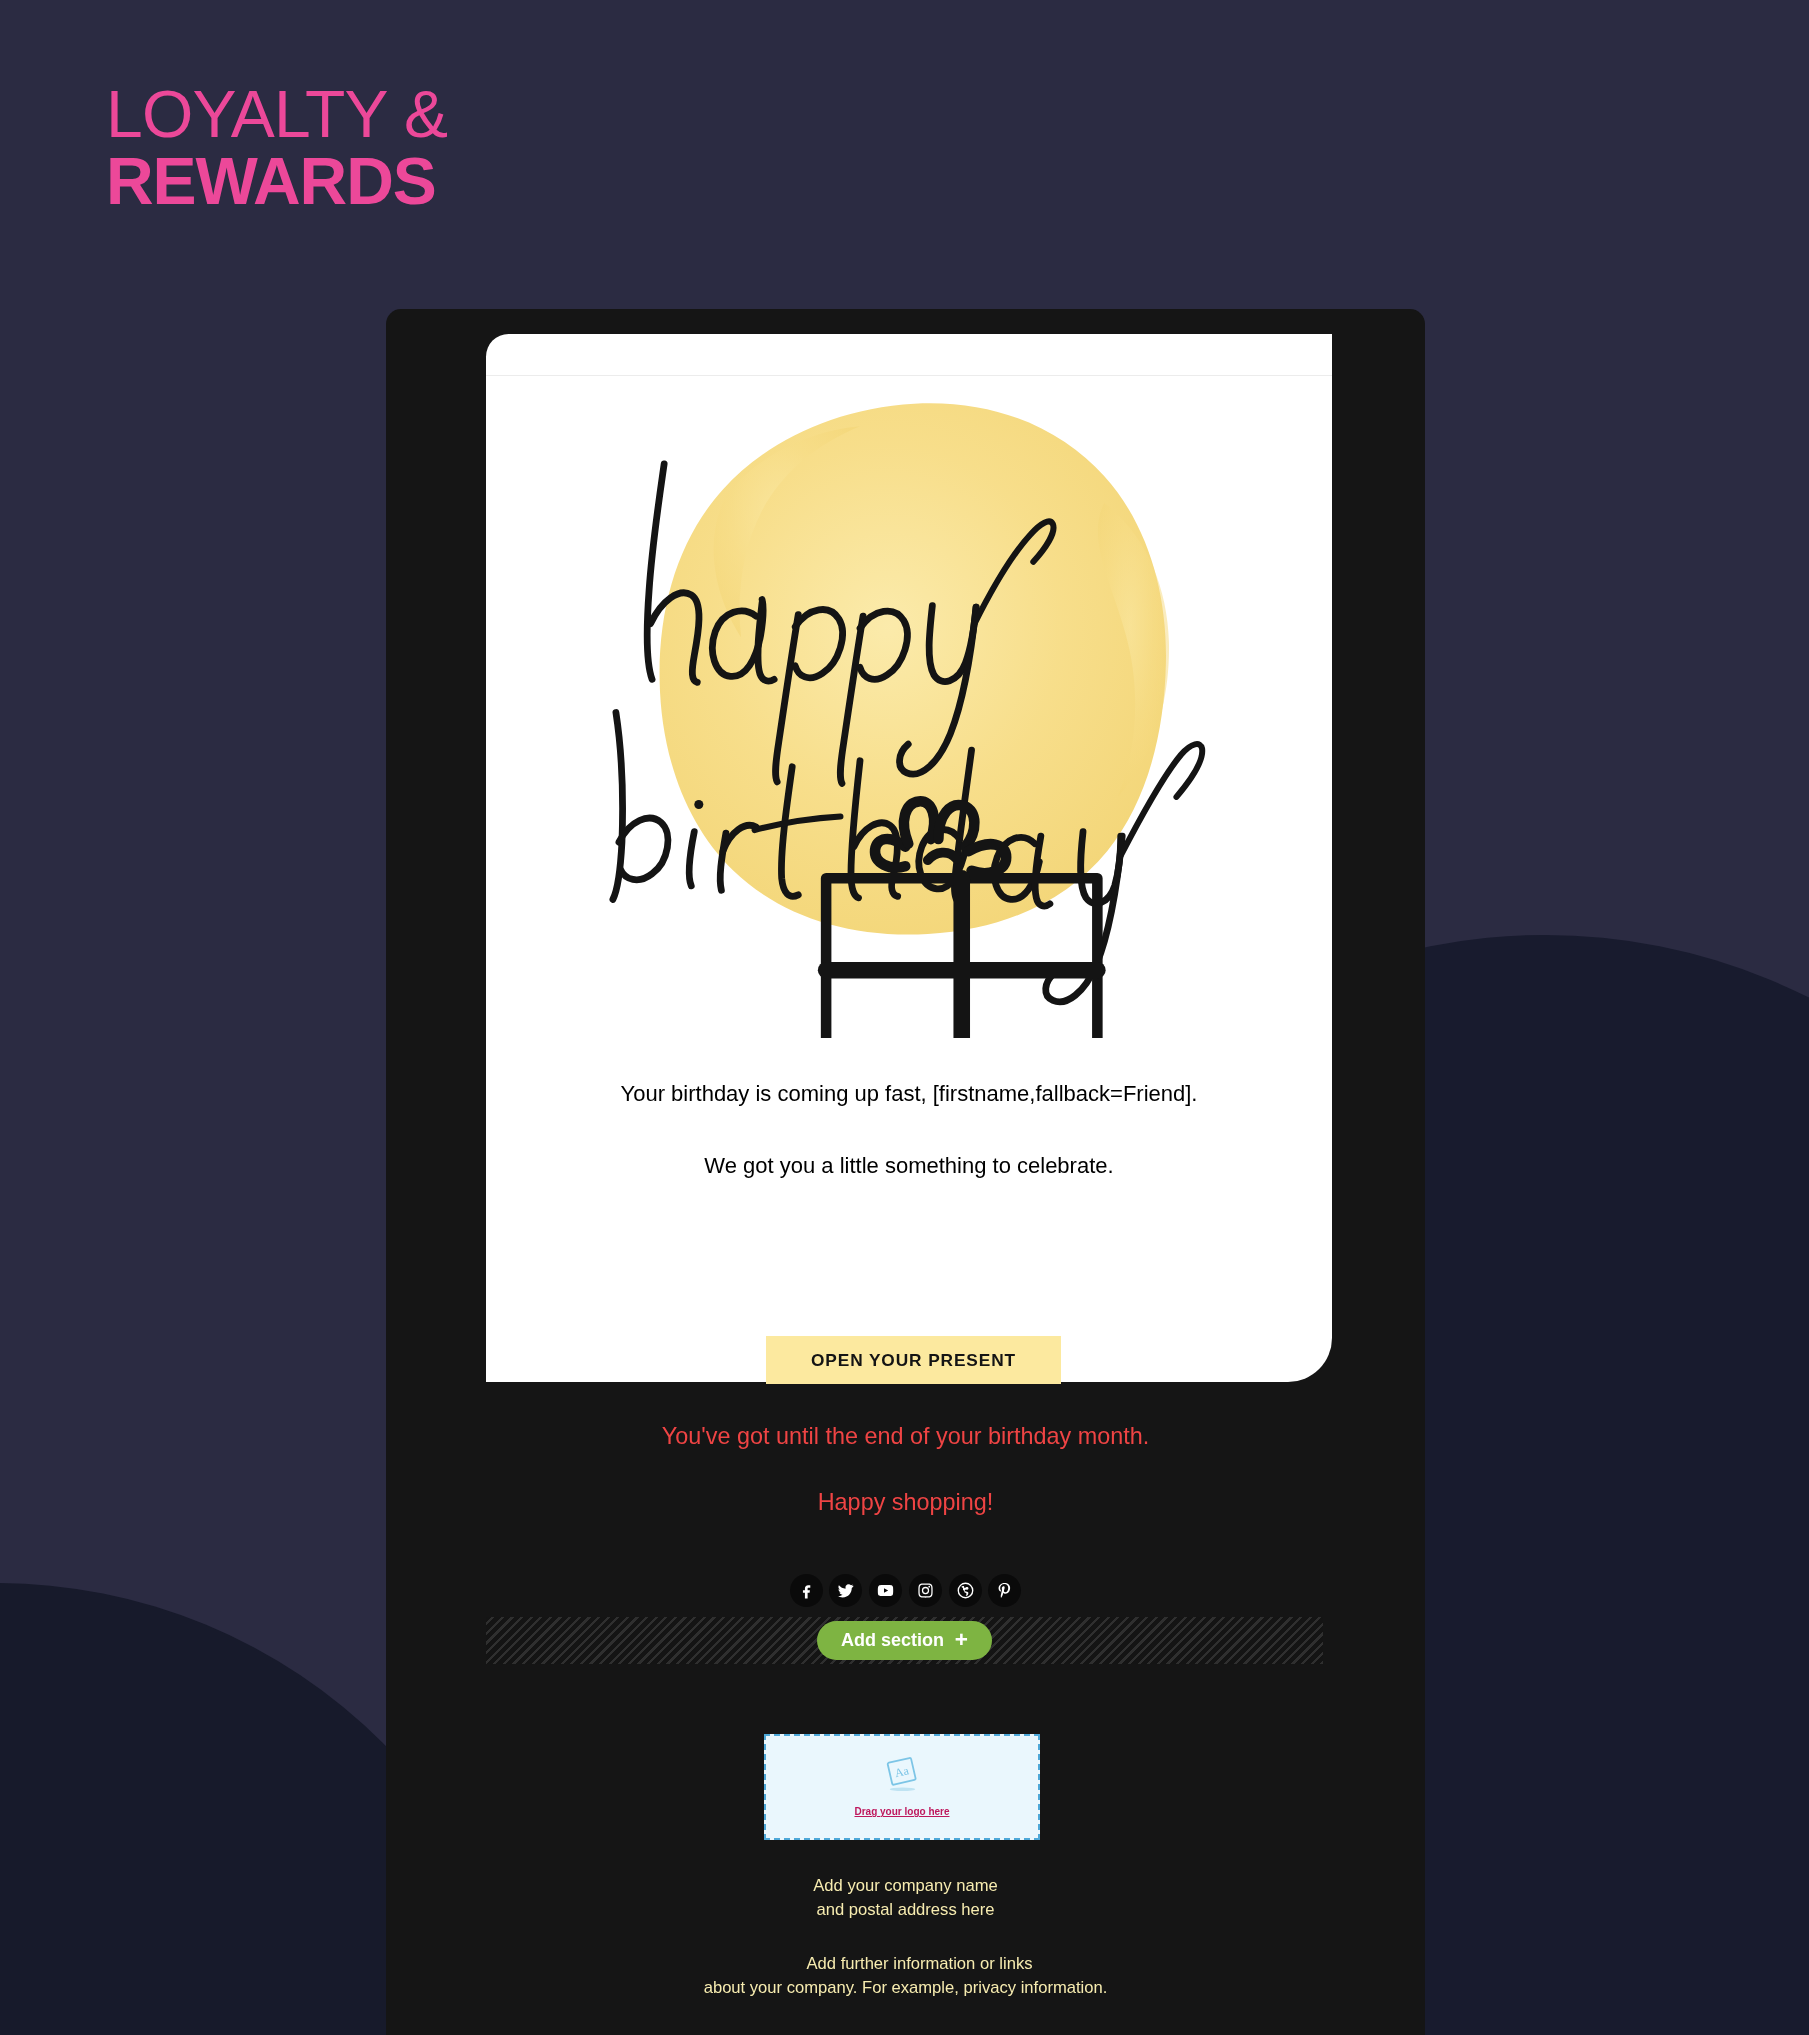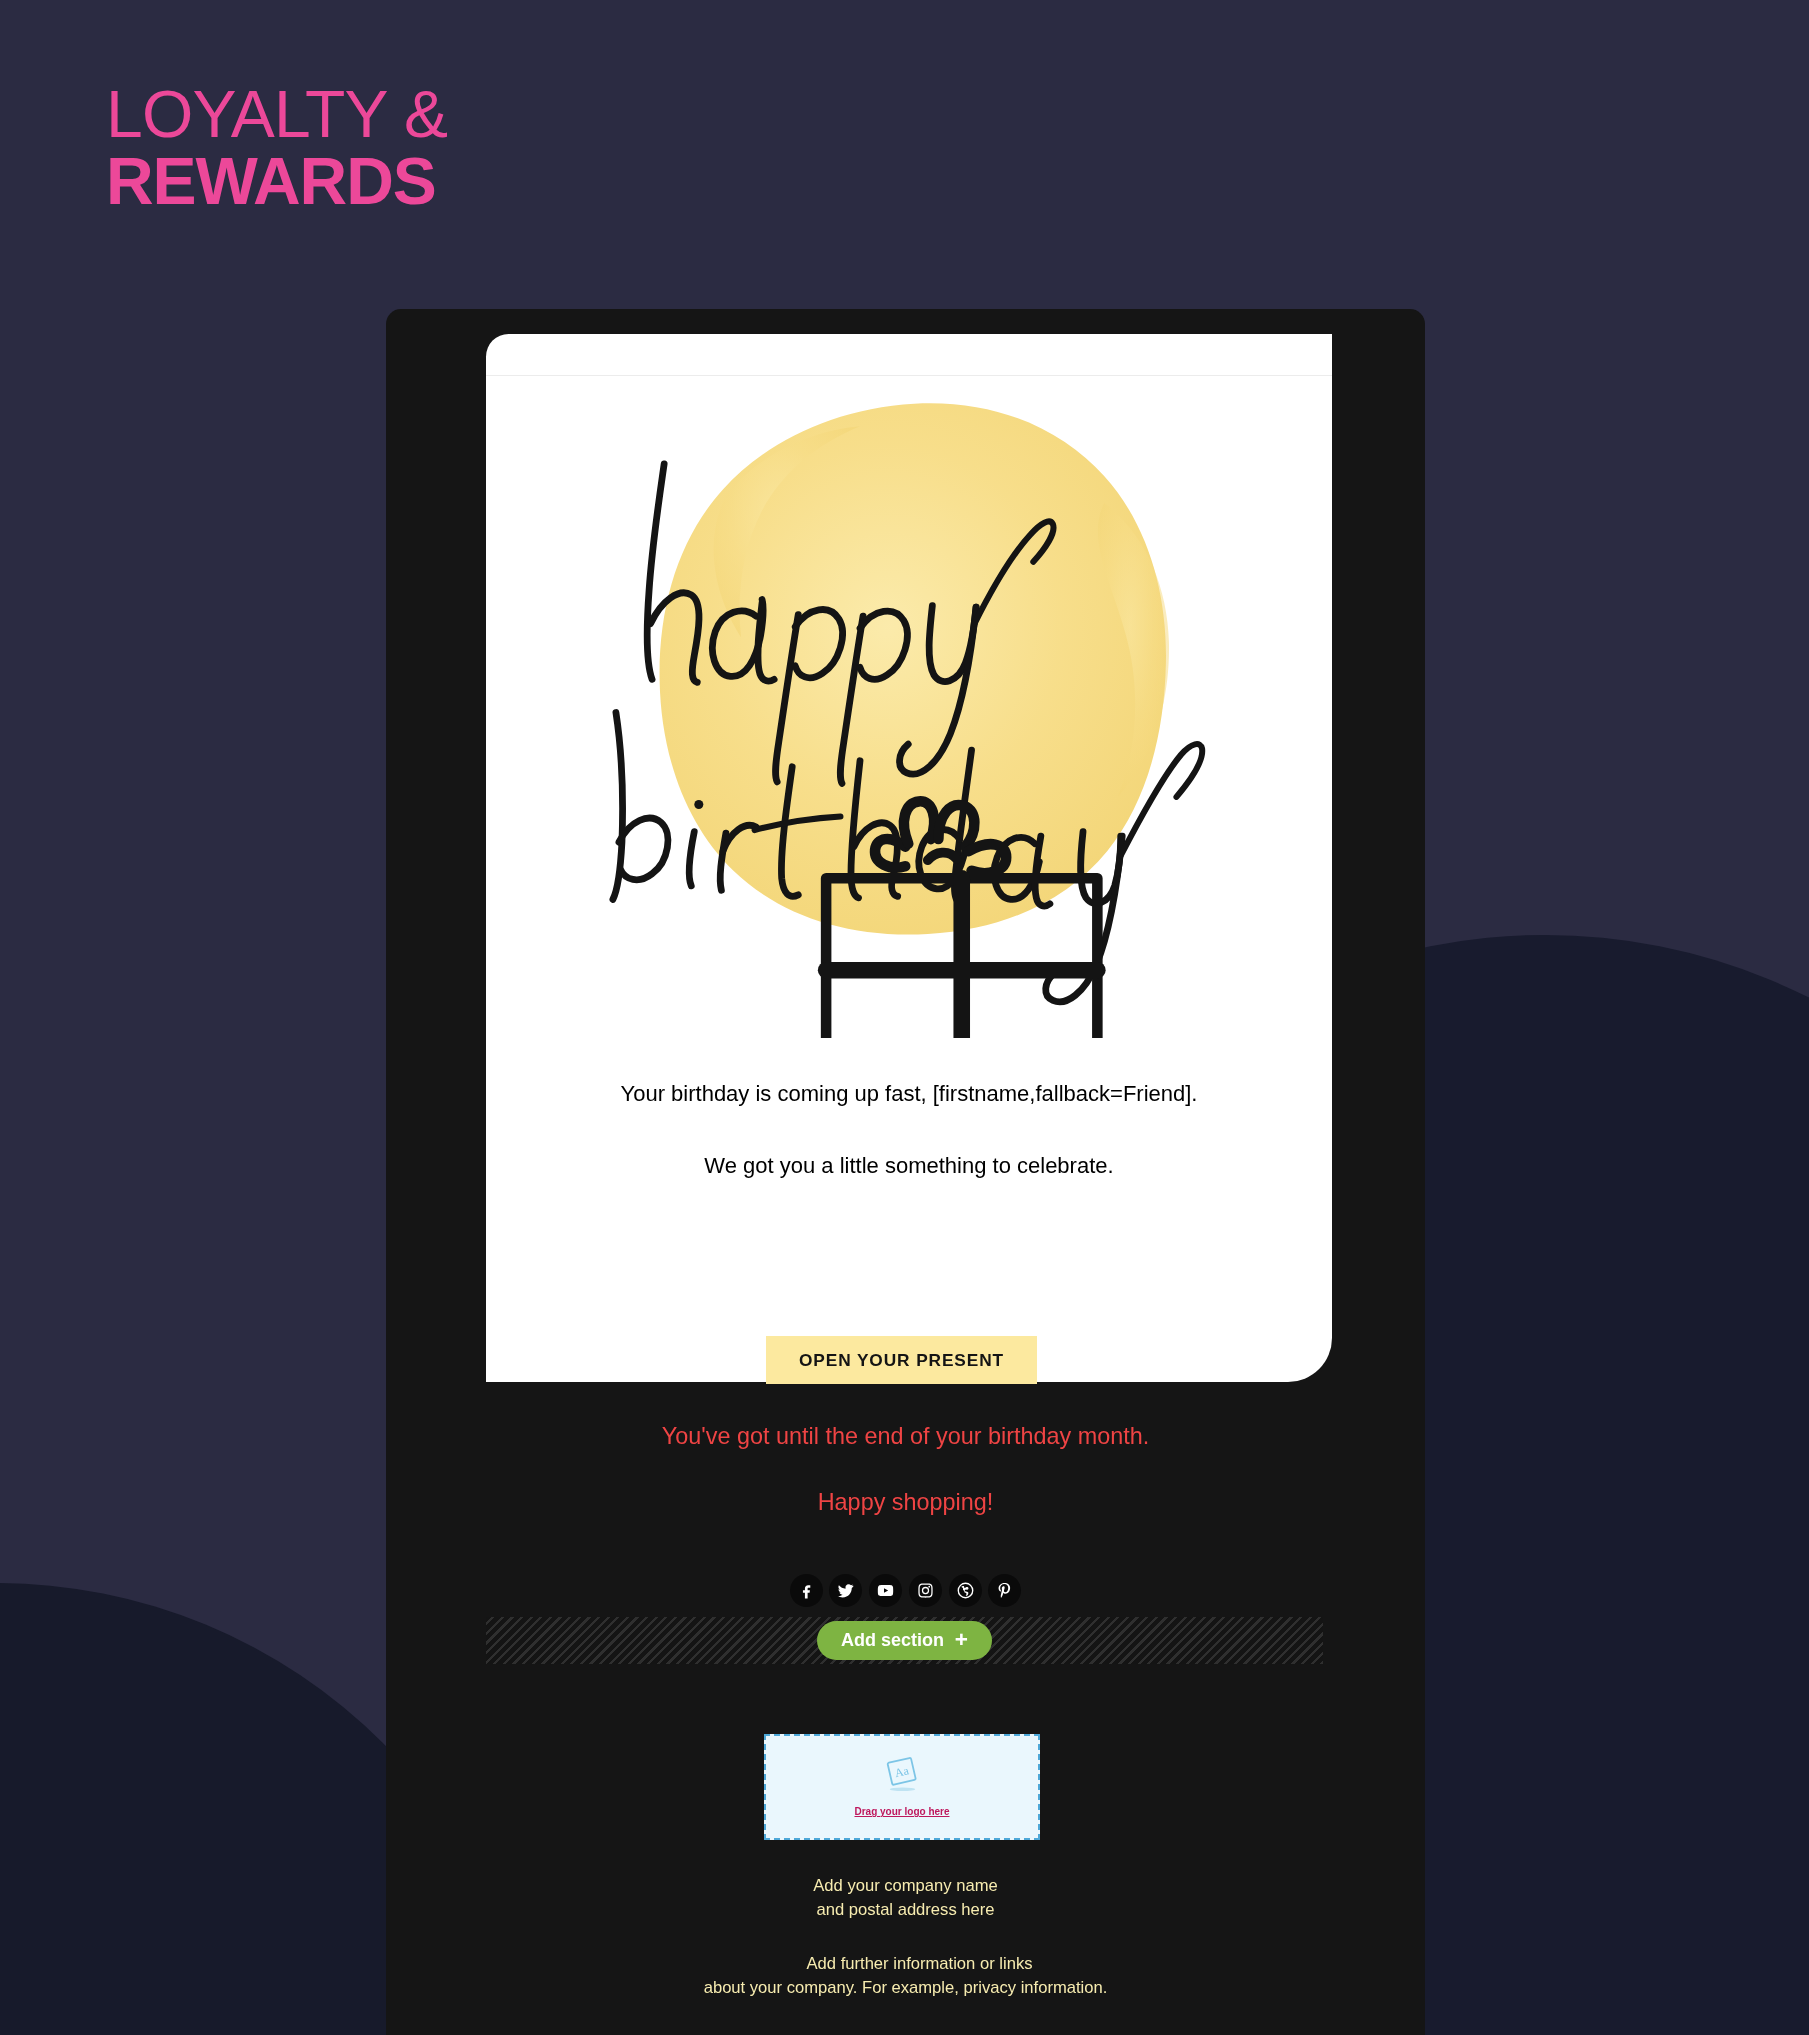--- a/index.html
+++ b/index.html
@@ -119,21 +119,21 @@
     font-weight: 400;
     line-height: 1.5;
   }
   .card-copy p.second { margin-top: 39px; }
 
   
   .cta-button {
     position: absolute;
     left: 766px;
     top: 1336px;
-    width: 271px;
+    width: 295px;
     height: 48px;
     background: #fce99f;
     color: #141414;
     font-size: 17.3px;
     font-weight: 700;
     letter-spacing: 0.9px;
     display: flex;
     align-items: center;
     justify-content: center;
     z-index: 8;

